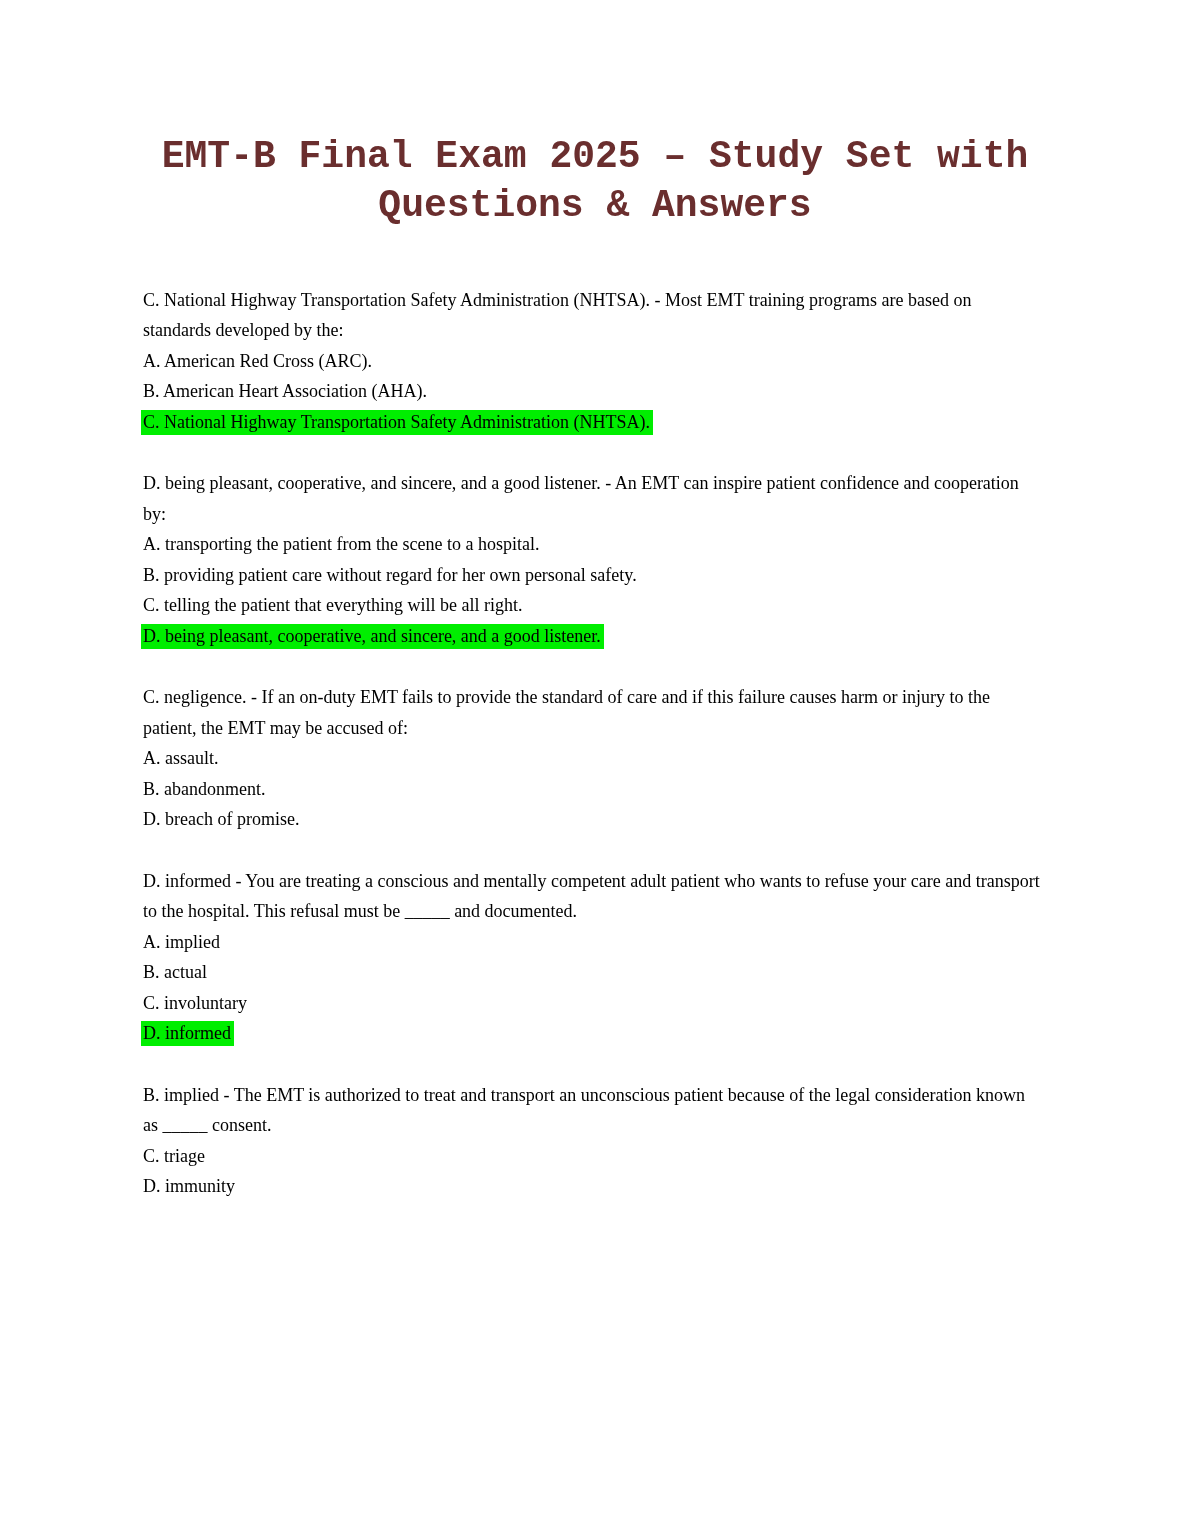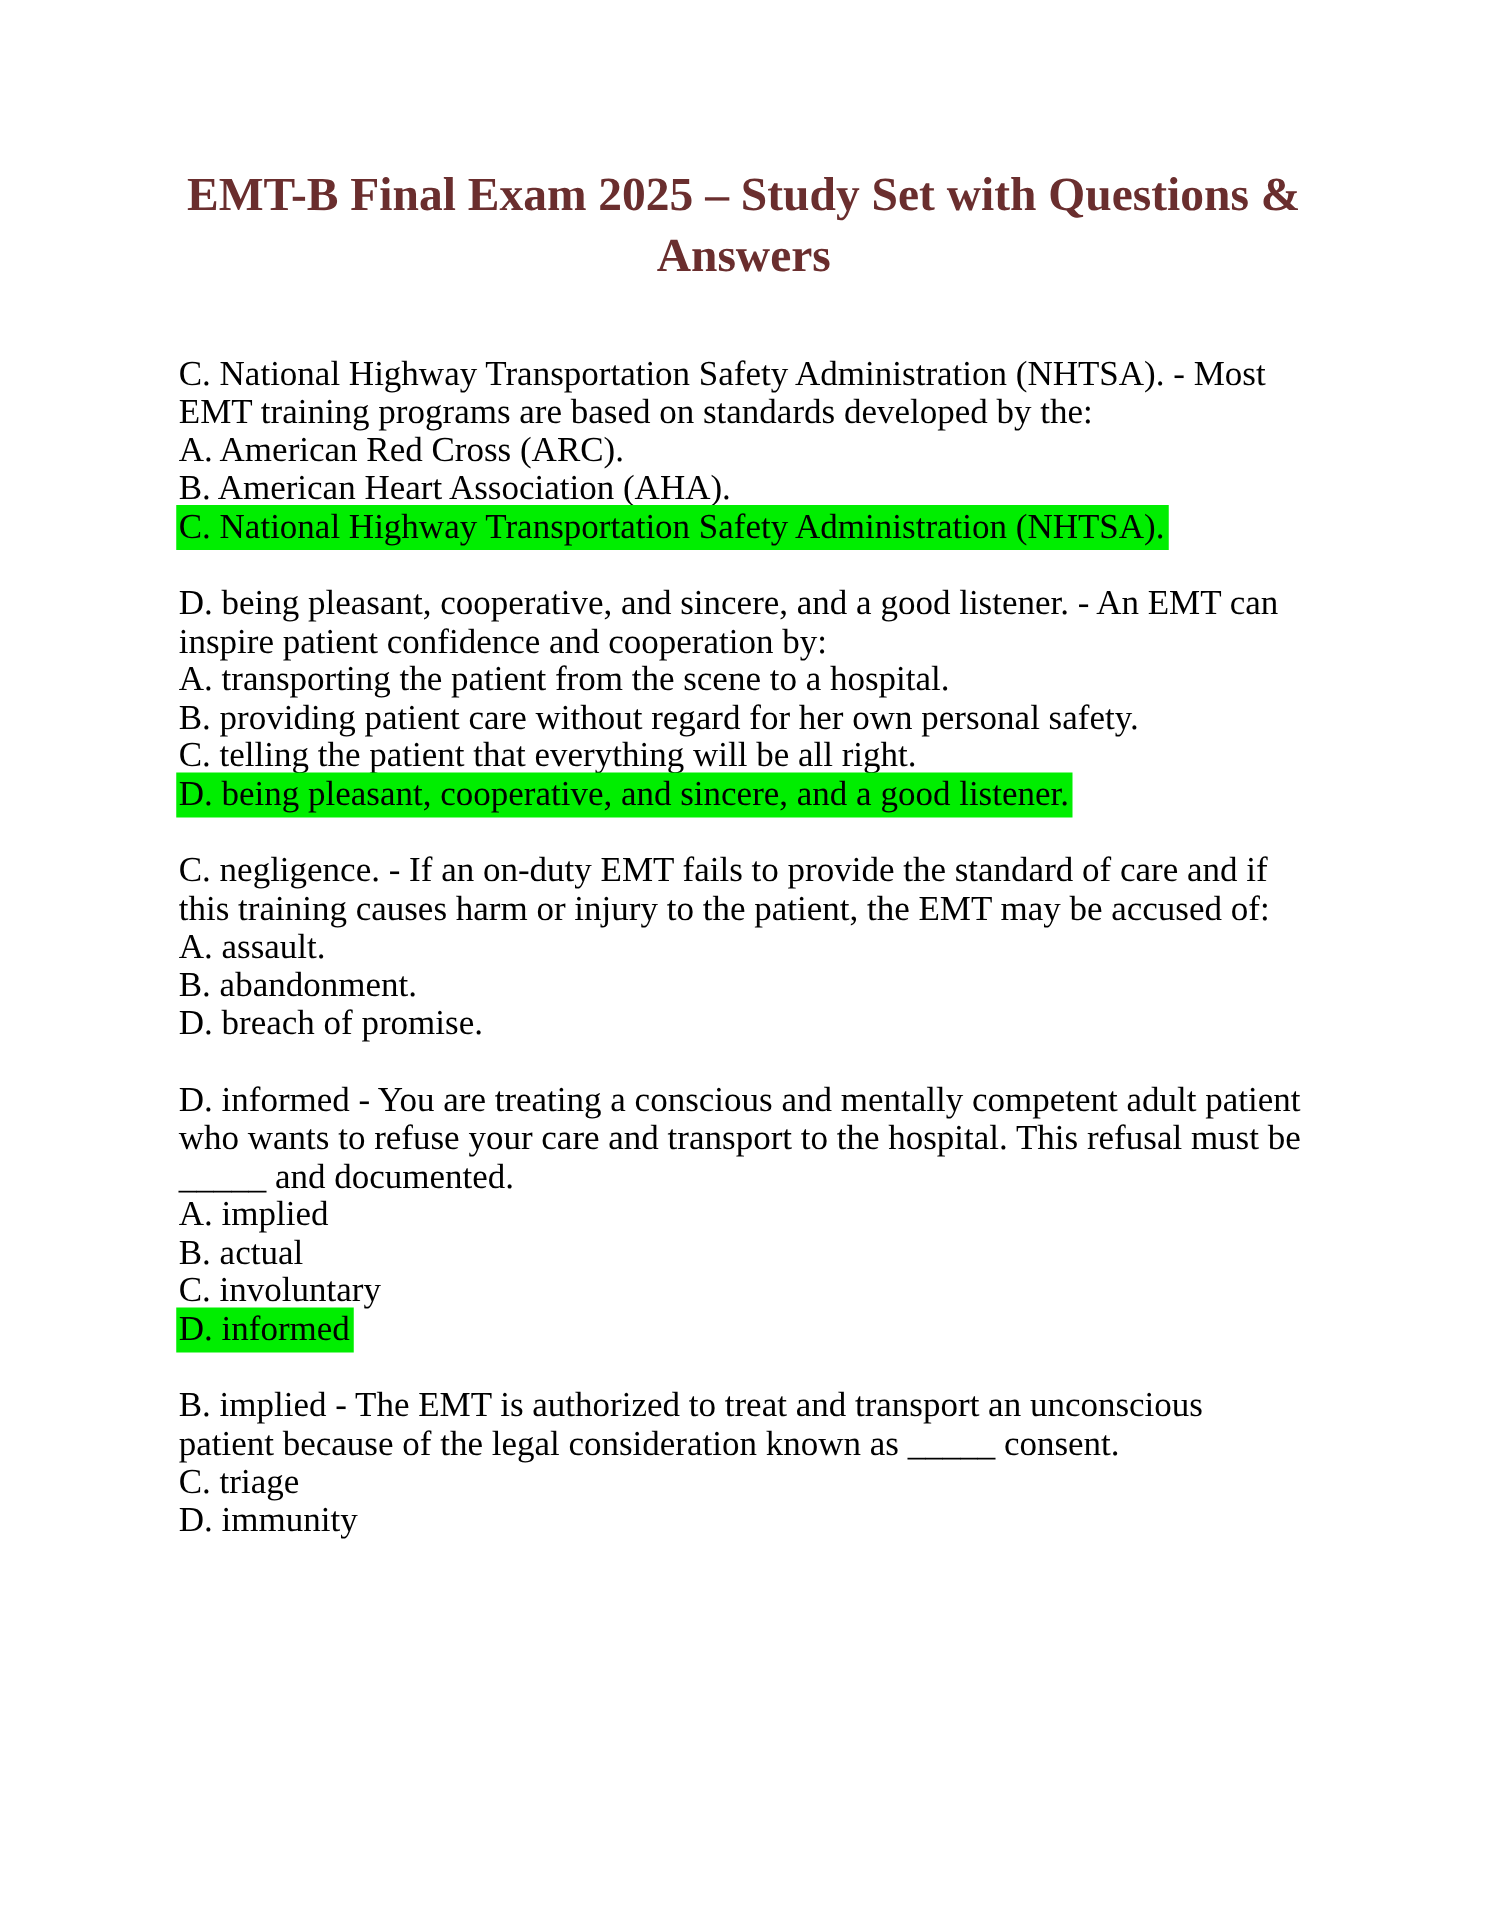--- a/index.html
+++ b/index.html
@@ -10,31 +10,31 @@
   body {
     width: 1190px;
     height: 1540px;
     position: relative;
     overflow: hidden;
   }
   .doc-title {
     margin: 132px auto 0 auto;
     width: 1010px;
     text-align: center;
-    font-family: Liberation Serif, serif;
+    font-family: Liberation Mono, monospace;
     font-weight: 700;
     font-size: 38px;
     line-height: 1.3;
     color: var(--title-color, #6a2e2e);
   }
   .content {
     width: 900px;
     margin: 54px 0 0 143px;
     font-family: "Liberation Serif", serif;
-    font-size: 28px;
+    font-size: 18px;
     line-height: 30.5px;
     color: #000000;
   }
   .question-block {
     margin: 0 0 31px 0;
   }
   .line {
     margin: 0;
     padding: 0;
   }
@@ -58,21 +58,21 @@
         <p class="line"><span class="highlight">C. National Highway Transportation Safety Administration (NHTSA).</span></p>
       </div>
       <div class="question-block">
         <p class="line">D. being pleasant, cooperative, and sincere, and a good listener. - An EMT can inspire patient confidence and cooperation by:</p>
         <p class="line"><span>A. transporting the patient from the scene to a hospital.</span></p>
         <p class="line"><span>B. providing patient care without regard for her own personal safety.</span></p>
         <p class="line"><span>C. telling the patient that everything will be all right.</span></p>
         <p class="line"><span class="highlight">D. being pleasant, cooperative, and sincere, and a good listener.</span></p>
       </div>
       <div class="question-block">
-        <p class="line">C. negligence. - If an on-duty EMT fails to provide the standard of care and if this training causes harm or injury to the patient, the EMT may be accused of:</p>
+        <p class="line">C. negligence. - If an on-duty EMT fails to provide the standard of care and if this failure causes harm or injury to the patient, the EMT may be accused of:</p>
         <p class="line"><span>A. assault.</span></p>
         <p class="line"><span>B. abandonment.</span></p>
         <p class="line"><span>D. breach of promise.</span></p>
       </div>
       <div class="question-block">
         <p class="line">D. informed - You are treating a conscious and mentally competent adult patient who wants to refuse your care and transport to the hospital. This refusal must be _____ and documented.</p>
         <p class="line"><span>A. implied</span></p>
         <p class="line"><span>B. actual</span></p>
         <p class="line"><span>C. involuntary</span></p>
         <p class="line"><span class="highlight">D. informed</span></p>

